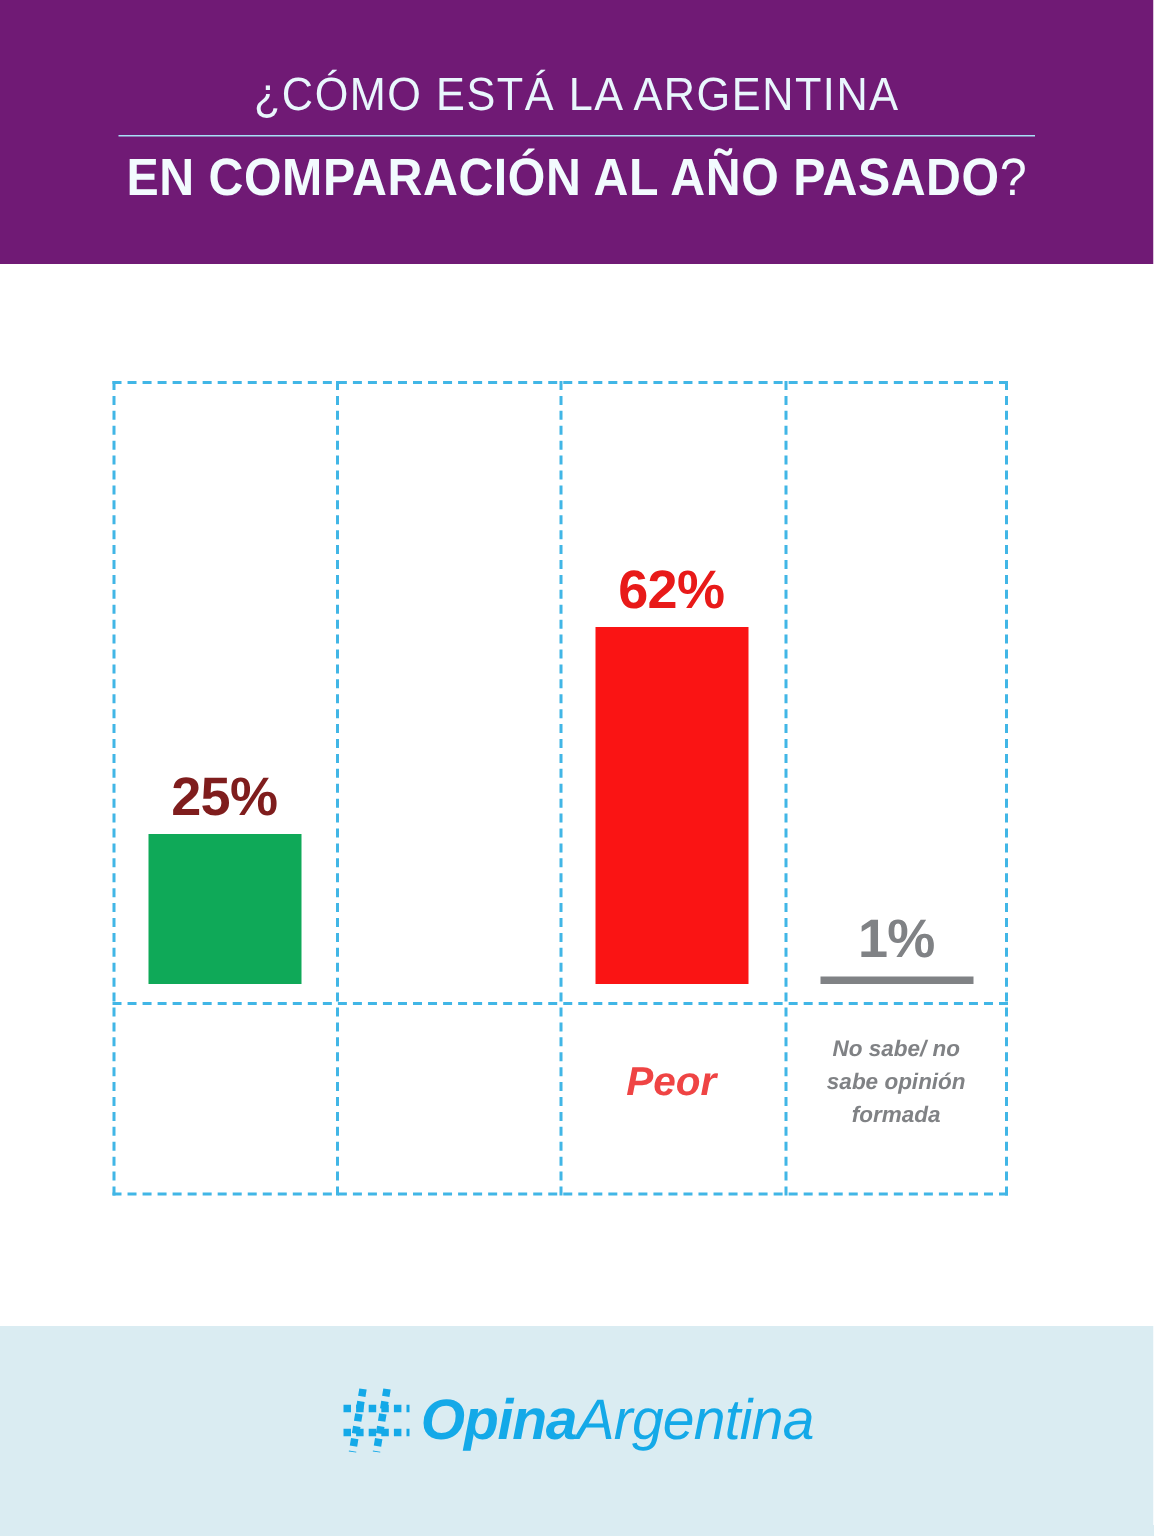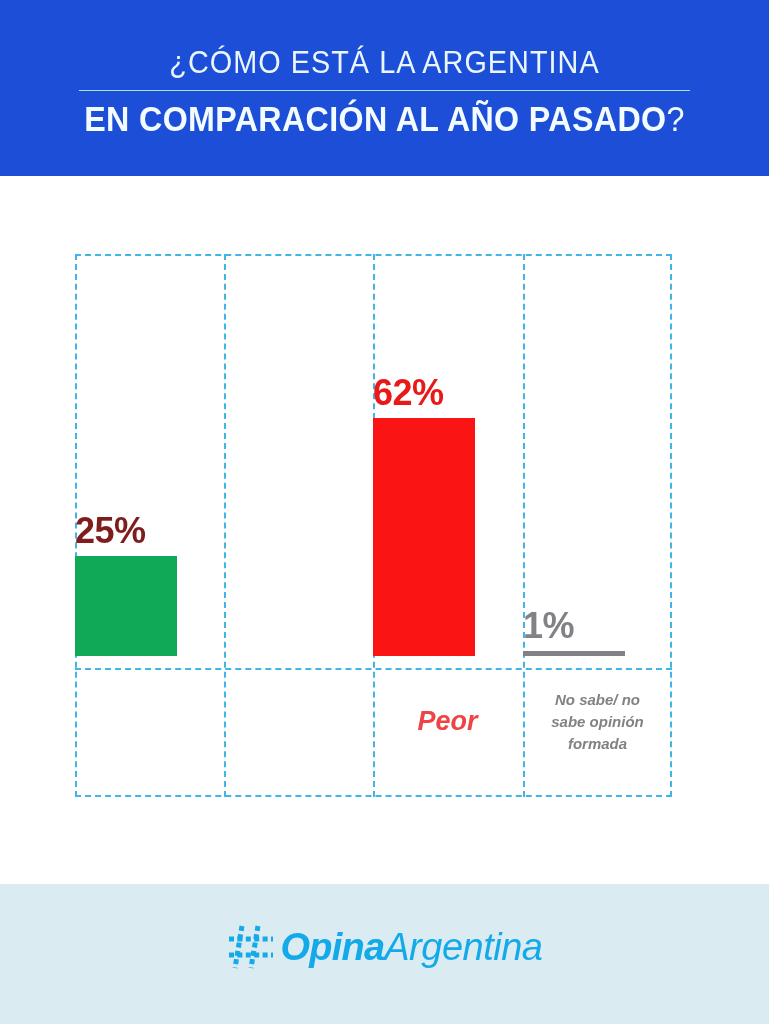--- a/index.html
+++ b/index.html
@@ -18,21 +18,21 @@
     height: 1024px;
     background: #ffffff;
   }
 
   
   .header-band {
     position: absolute;
     left: 0; top: 0;
     width: 769px;
     height: 176px;
-    background: #1d4ed8;
+    background: #701a75;
   }
   .title-line1 {
     position: absolute;
     left: 0; top: 45px;
     width: 769px;
     text-align: center;
     color: #e9f7fd;
     font-family: "Liberation Sans Narrow", "Liberation Sans", sans-serif;
     font-size: 31px;
     font-weight: 300;
@@ -114,21 +114,21 @@
   .col.c1 { left: 149px; }
   .col.c2 { left: 298px; }
   .col.c3 { left: 448px; width: 149px; }
 
   .bar-wrap {
     position: absolute;
     left: 0; bottom: 12px;
     width: 100%;
     display: flex;
     flex-direction: column;
-    align-items: flex-start;
+    align-items: center;
     justify-content: flex-end;
   }
 
   .value-label {
     font-family: "Liberation Sans Narrow", "Liberation Sans", sans-serif;
     font-size: 36px;
     font-weight: bold;
     line-height: 40px;
     margin-bottom: 5px;
     letter-spacing: -0.5px;

